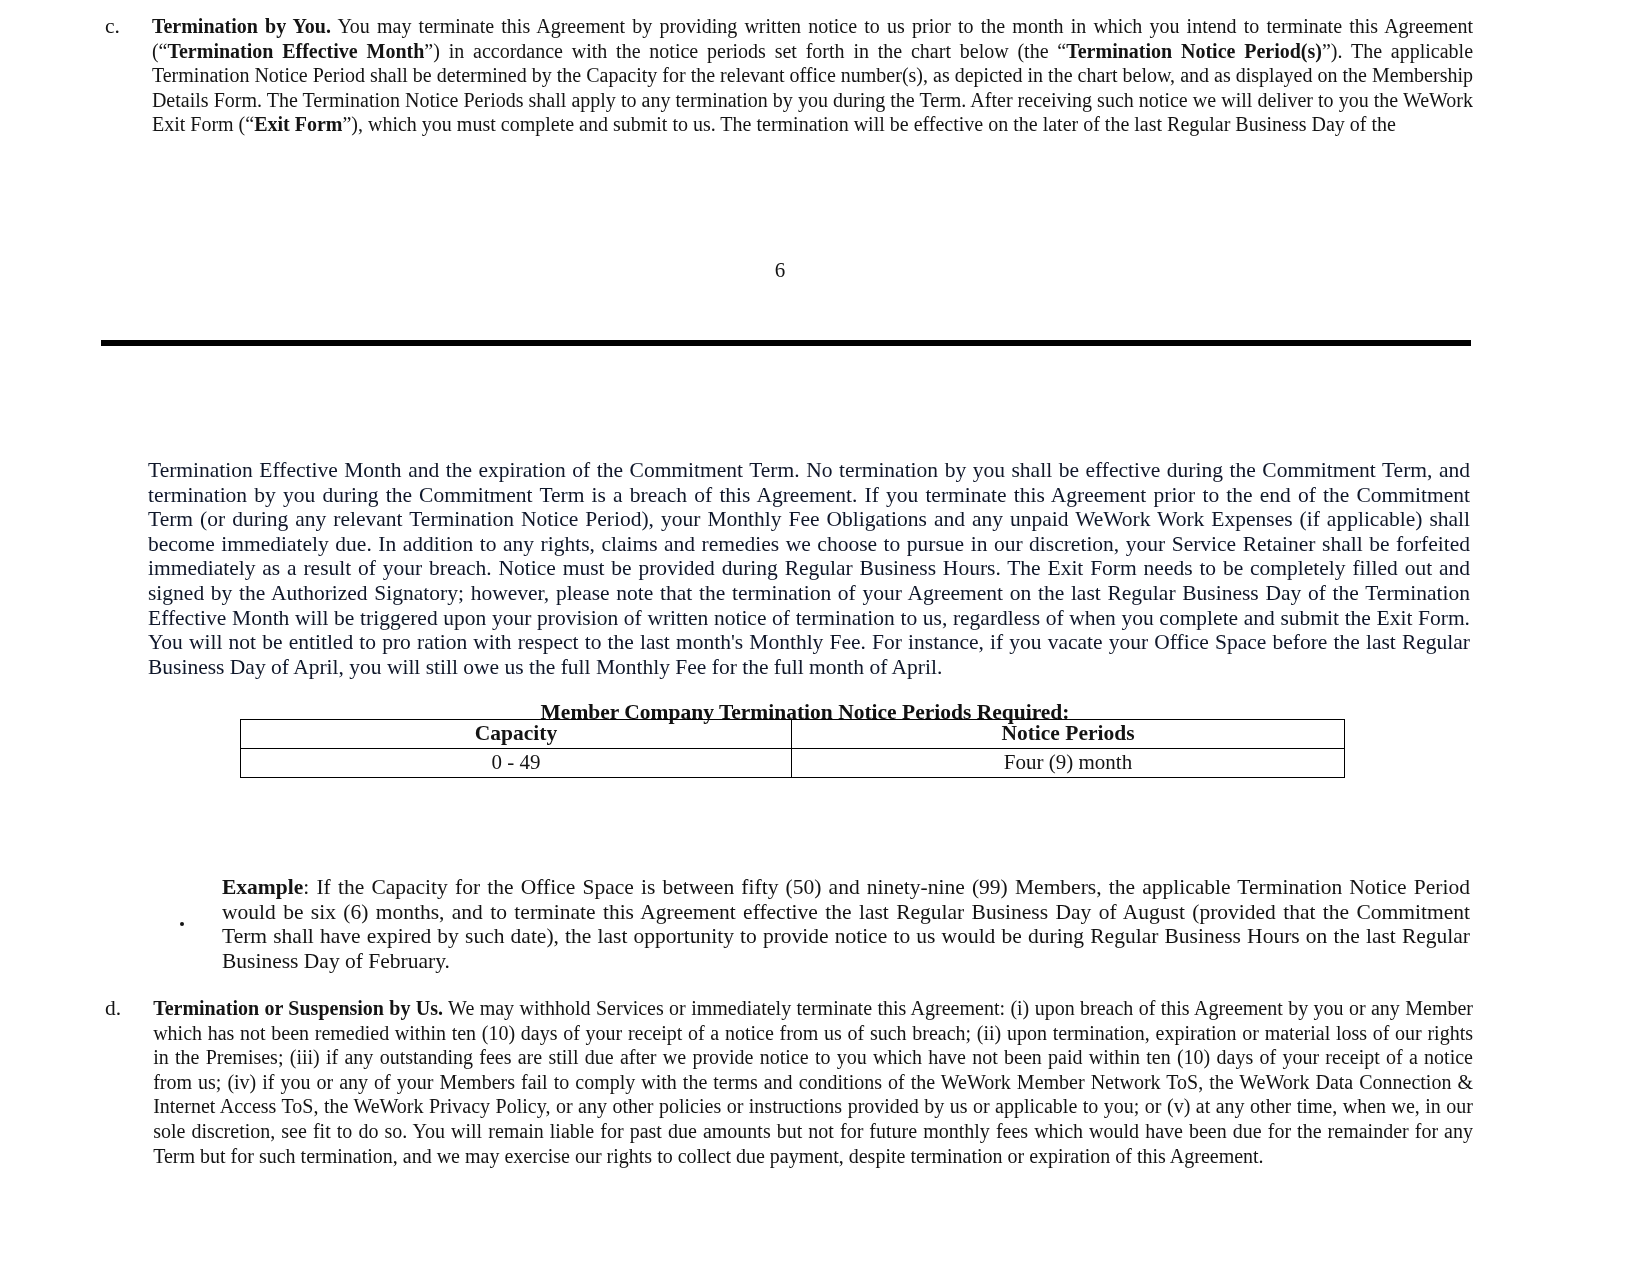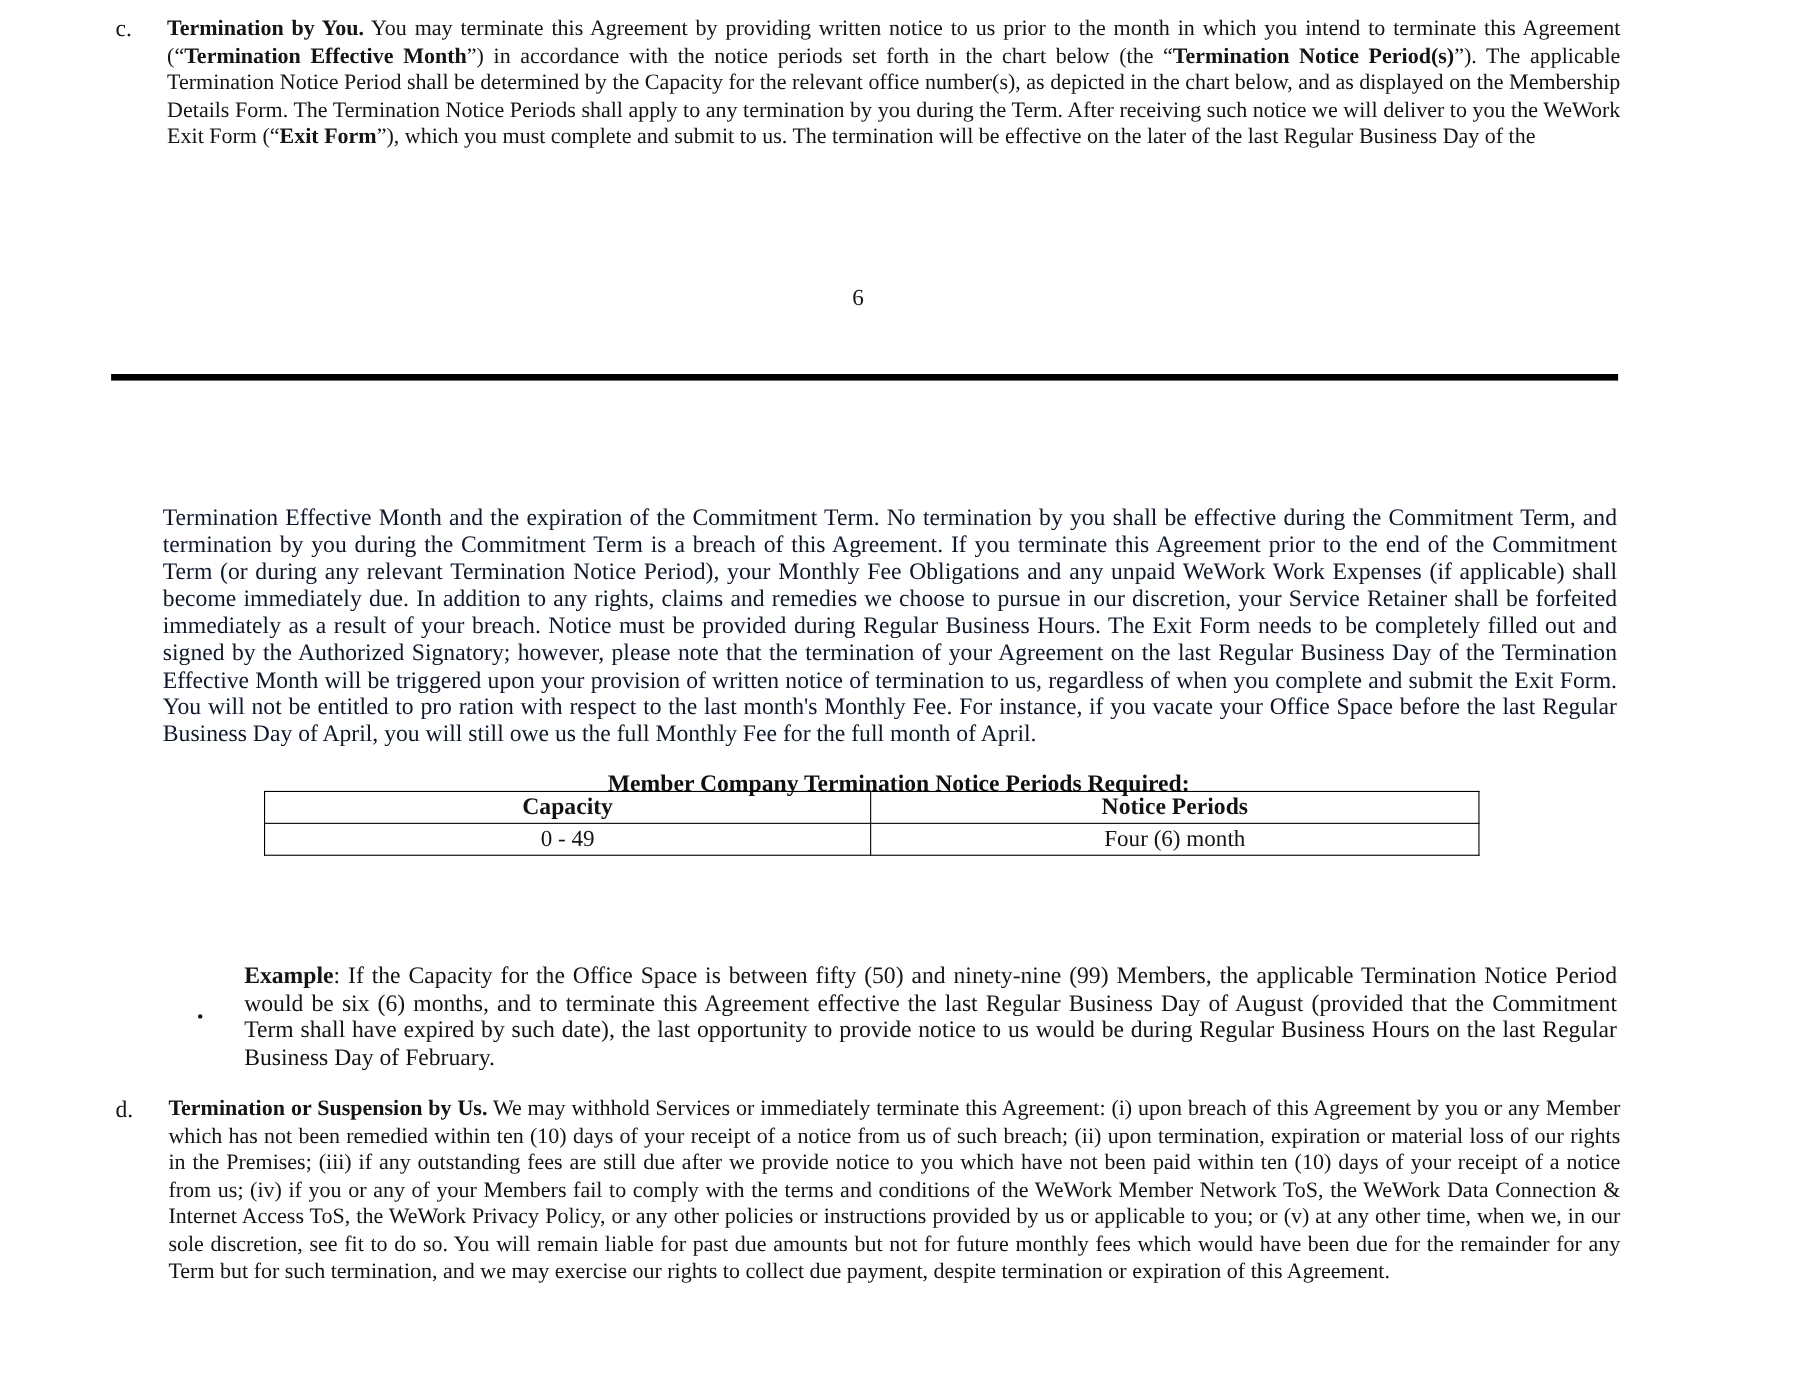--- a/index.html
+++ b/index.html
@@ -156,33 +156,33 @@
       <b>Termination by You.</b><span> You may terminate this Agreement by providing written notice to us prior to the month in which you intend to terminate this Agreement (“</span><b>Termination Effective Month</b><span>”) in accordance with the notice periods set forth in the chart below (the “</span><b>Termination Notice Period(s)</b><span>”). The applicable Termination Notice Period shall be determined by the Capacity for the relevant office number(s), as depicted in the chart below, and as displayed on the Membership Details Form. The Termination Notice Periods shall apply to any termination by you during the Term. After receiving such notice we will deliver to you the WeWork Exit Form (“</span><b>Exit Form</b><span>”), which you must complete and submit to us. The termination will be effective on the later of the last Regular Business Day of the</span>
     </span>
   </div>
 
   <div class="page-number" style="top:258px;">6</div>
 
   <div class="divider" style="left:101px; top:340px; width:1370px; height:6px;"></div>
 
   <div class="para last-left" style="left:148px; top:458px; width:1322px;">Termination Effective Month and the expiration of the Commitment Term. No termination by you shall be effective during the Commitment Term, and termination by you during the Commitment Term is a breach of this Agreement. If you terminate this Agreement prior to the end of the Commitment Term (or during any relevant Termination Notice Period), your Monthly Fee Obligations and any unpaid WeWork Work Expenses (if applicable) shall become immediately due. In addition to any rights, claims and remedies we choose to pursue in our discretion, your Service Retainer shall be forfeited immediately as a result of your breach. Notice must be provided during Regular Business Hours. The Exit Form needs to be completely filled out and signed by the Authorized Signatory; however, please note that the termination of your Agreement on the last Regular Business Day of the Termination Effective Month will be triggered upon your provision of written notice of termination to us, regardless of when you complete and submit the Exit Form. You will not be entitled to pro ration with respect to the last month's Monthly Fee. For instance, if you vacate your Office Space before the last Regular Business Day of April, you will still owe us the full Monthly Fee for the full month of April.</div>
 
-  <div class="table-caption" style="left:156px; top:700px; width:1322px;">Member Company Termination Notice Periods Required:</div>
+  <div class="table-caption" style="left:144px; top:700px; width:1322px;">Member Company Termination Notice Periods Required:</div>
 
   <table class="notice-table" style="left:240px; top:719px;">
     <thead>
       <tr>
         <th class="col-capacity">Capacity</th>
         <th class="col-notice">Notice Periods</th>
       </tr>
     </thead>
     <tbody>
       <tr>
         <td>0 - 49</td>
-        <td>Four (6) month</td>
+        <td>Four (9) month</td>
       </tr>
     </tbody>
   </table>
 
   <div class="bullet-item" style="left:170px; top:875px; width:1300px;">
     <span class="bullet-dot">
       <span class="dot"></span>
     </span>
     <span class="bullet-body last-left">
       <b>Example</b><span>: If the Capacity for the Office Space is between fifty (50) and ninety-nine (99) Members, the applicable Termination Notice Period would be six (6) months, and to terminate this Agreement effective the last Regular Business Day of August (provided that the Commitment Term shall have expired by such date), the last opportunity to provide notice to us would be during Regular Business Hours on the last Regular Business Day of February.</span>

